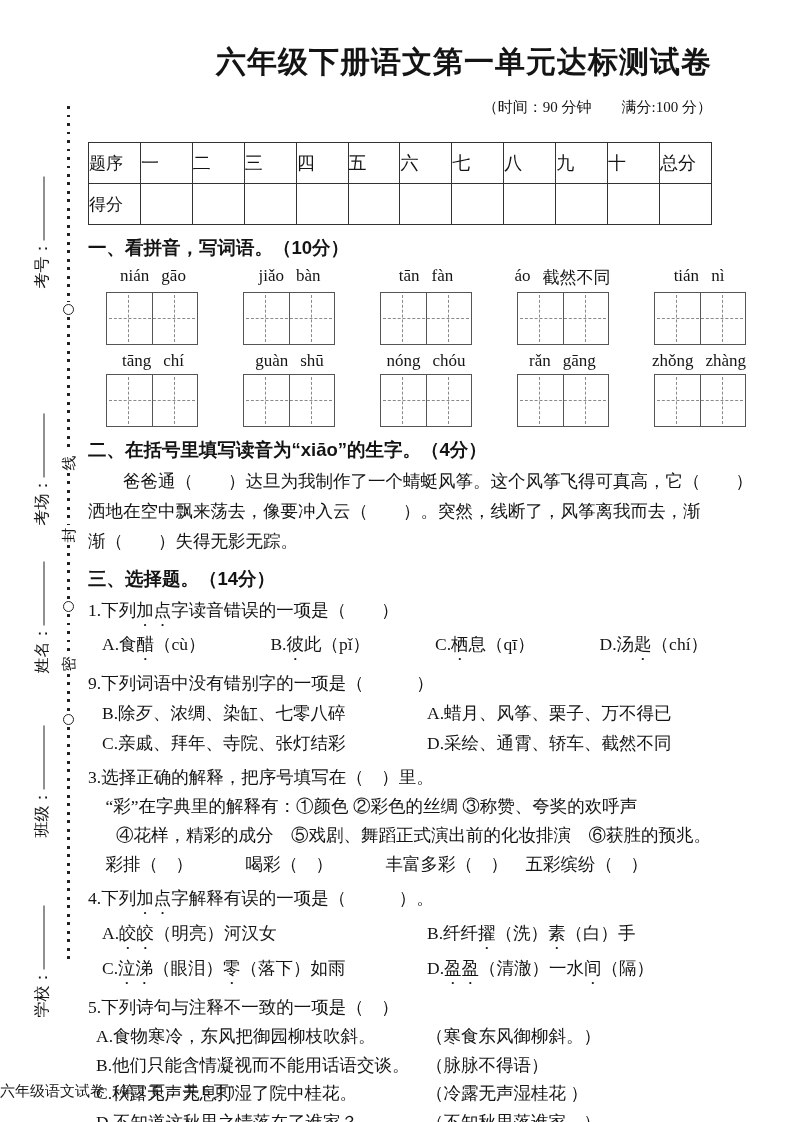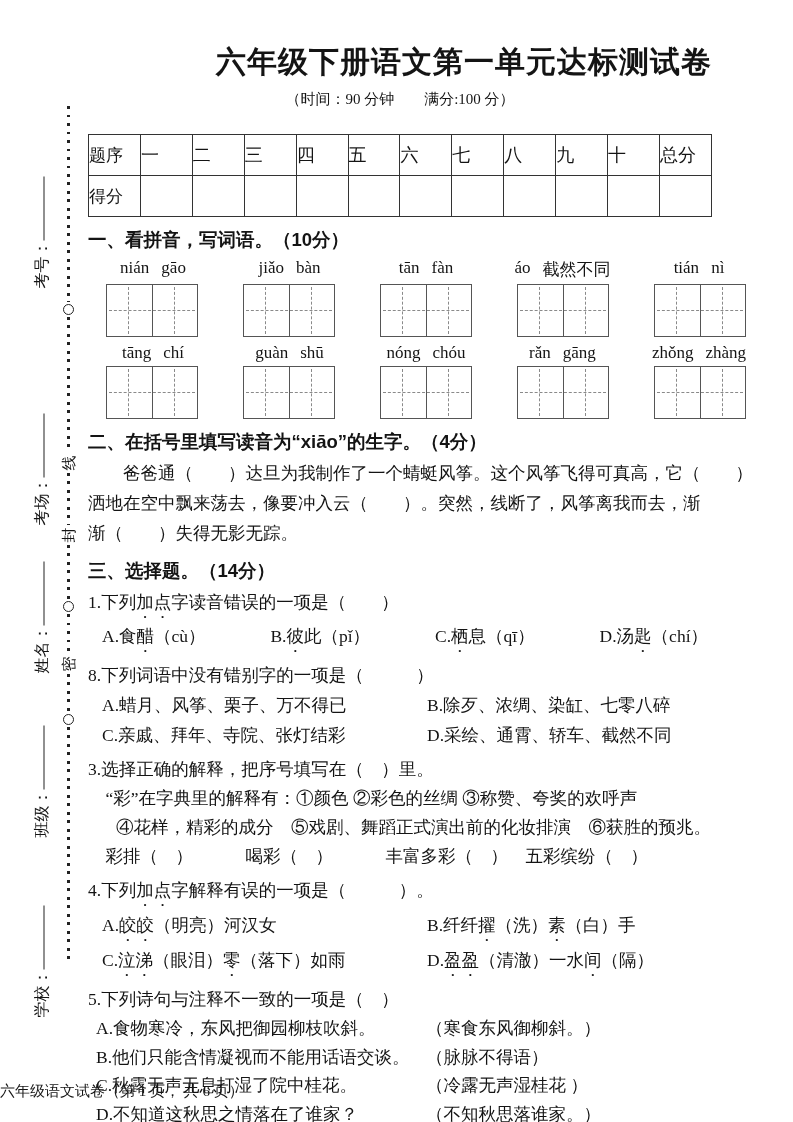--- a/index.html
+++ b/index.html
@@ -1,21 +1,21 @@
 <!DOCTYPE html>
 <html><head>
 <meta charset="utf-8">
 <style>
   html,body{margin:0;padding:0;background:#e8e8e8;}
   .page{position:relative;width:793px;height:1122px;background:#fff;overflow:hidden;
         font-family:"Liberation Serif","DejaVu Serif",serif;color:#141414;}
   .main{position:absolute;left:88px;top:30px;width:624px;}
   .title{font-family:"Liberation Sans","DejaVu Sans",sans-serif;font-weight:700;
          font-size:30px;text-align:right;margin:12px 0 0;letter-spacing:1px;}
-  .subtitle{text-align:center;font-size:15px;margin-top:7px;}
+  .subtitle{text-align:right;font-size:15px;margin-top:15px;}
   table.score{width:100%;border-collapse:collapse;table-layout:fixed;margin-top:25px;}
   table.score td{border:1.6px solid #333;height:40px;text-align:left;font-size:18px;padding:0;}
   table.score td.hd{font-size:17px;}
   .sec-h{font-family:"Liberation Sans","DejaVu Sans",sans-serif;font-weight:700;
          font-size:18.5px;margin:10px 0 4px;}
   .pin-row{display:flex;justify-content:space-between;width:640px;margin:6px 0 3px 18px;
            font-size:17px;}
   .pgroup{width:94px;display:flex;justify-content:center;gap:12px;white-space:nowrap;}
   .box-row{display:flex;justify-content:space-between;width:640px;margin-left:18px;}
   .wbox{width:92px;height:53px;border:1.8px solid #555;display:flex;position:relative;
@@ -221,24 +221,24 @@
     <div class="sec-h">三、选择题。（14分）</div>
 
     <div class="stem"><span>1.下列</span><span class="du">加点</span><span>字读音错误的一项是（　　）</span></div>
     <div class="q1-opts">
         <span><span>A.食</span><span class="du">醋</span><span>（cù）</span></span>
         <span><span>B.</span><span class="du">彼</span><span>此（pǐ）</span></span>
         <span><span>C.</span><span class="du">栖</span><span>息（qī）</span></span>
         <span><span>D.汤</span><span class="du">匙</span><span>（chí）</span></span>
       </div>
 
-    <div class="stem">8.下列词语中没有错别字的一项是（　　　）</div>
+    <div class="stem">9.下列词语中没有错别字的一项是（　　　）</div>
     <div class="q-grid">
+        <div>B.除歹、浓绸、染缸、七零八碎</div>
         <div>A.蜡月、风筝、栗子、万不得已</div>
-        <div>B.除歹、浓绸、染缸、七零八碎</div>
         <div>C.亲戚、拜年、寺院、张灯结彩</div>
         <div>D.采绘、通霄、轿车、截然不同</div>
       </div>
 
     <div class="stem">3.选择正确的解释，把序号填写在（　）里。</div>
     <div>
         <div class="q3-line l1">“彩”在字典里的解释有：①颜色 ②彩色的丝绸 ③称赞、夸奖的欢呼声</div>
         <div class="q3-line l2">④花样，精彩的成分　⑤戏剧、舞蹈正式演出前的化妆排演　⑥获胜的预兆。</div>
         <div class="q3-line l3">彩排（　）　　　喝彩（　）　　　丰富多彩（　）　五彩缤纷（　）</div>
       </div>

